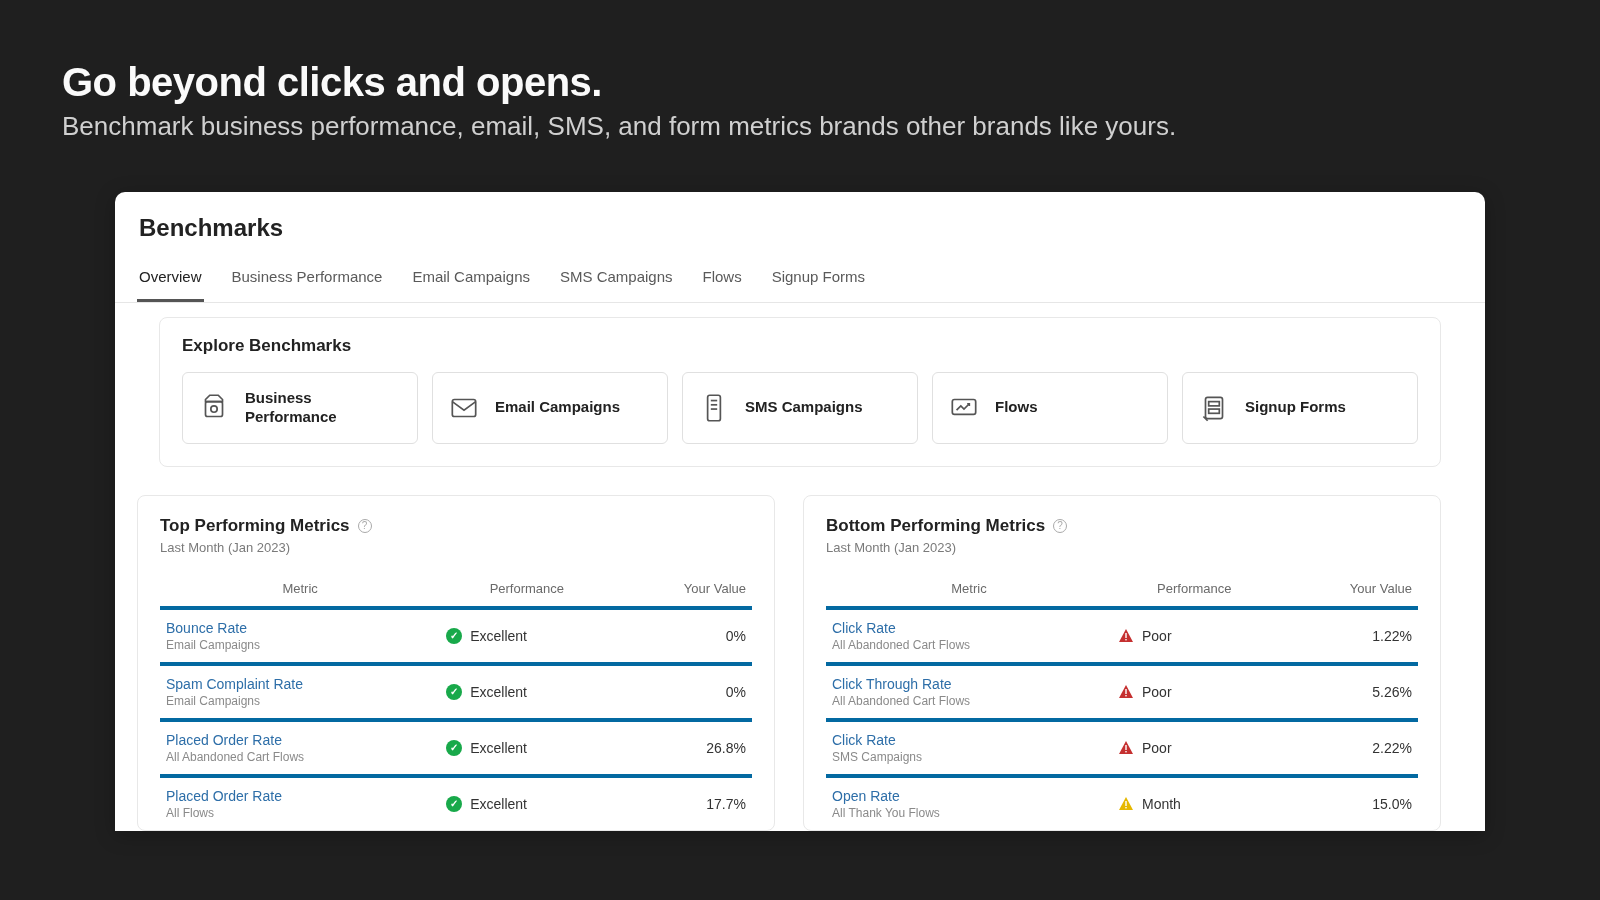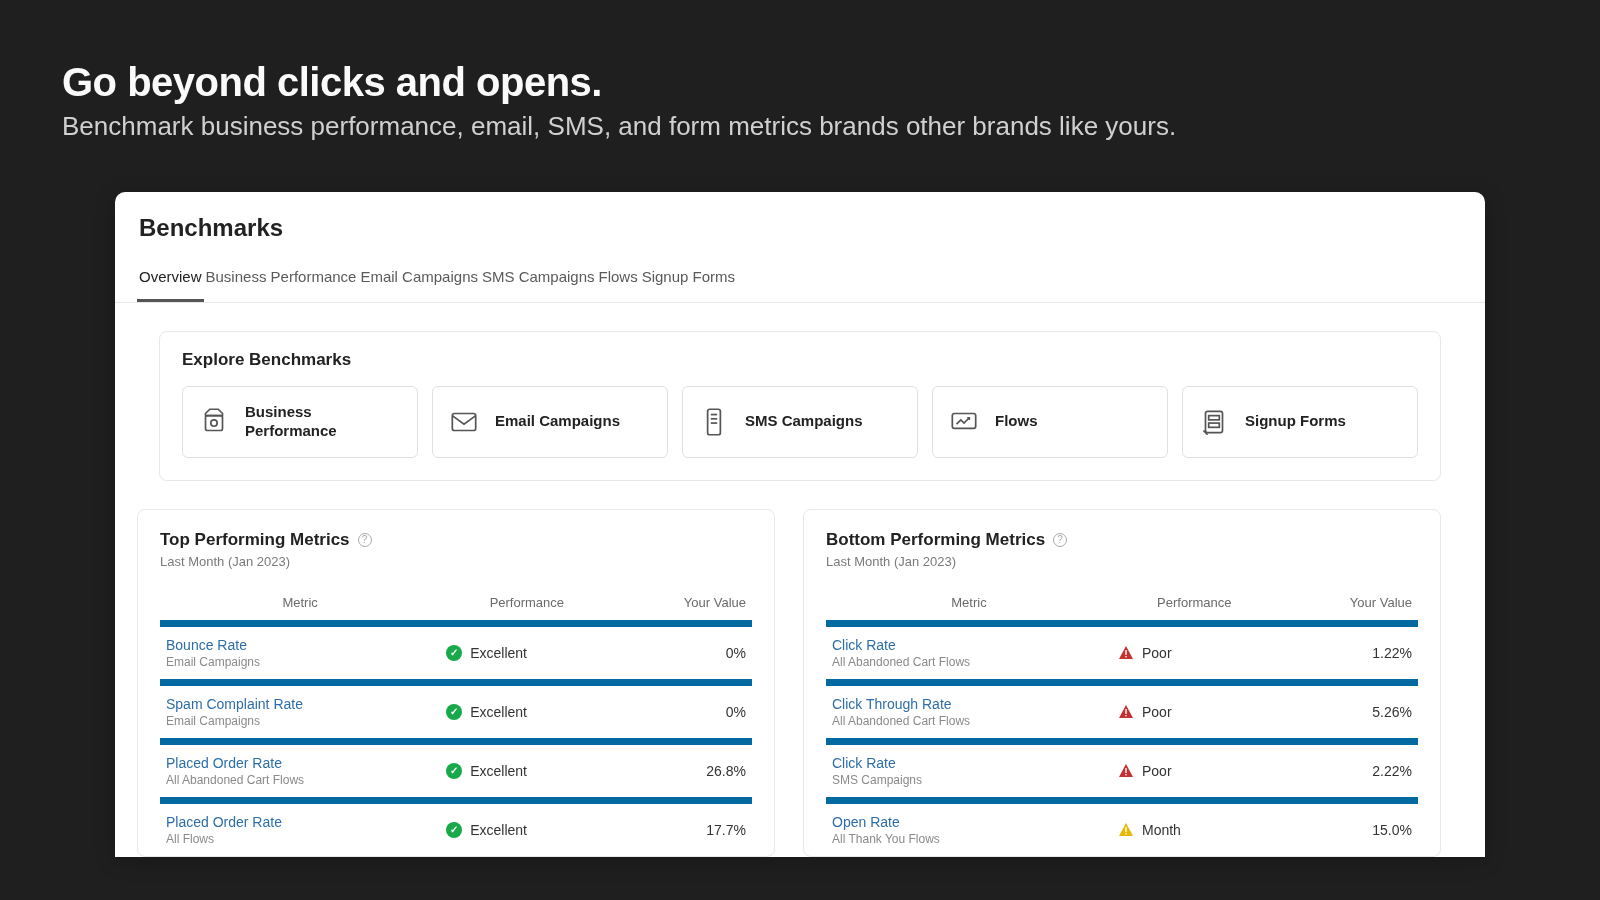--- a/index.html
+++ b/index.html
@@ -34,20 +34,21 @@
   box-shadow: 0 4px 20px rgba(0,0,0,.25);
 }
 .app-title {
   padding: 22px 24px 16px 24px;
   font-size: 24px;
   font-weight: 600;
   color: #222;
 }
 .tabs {
   display: flex;
+  gap: 26px;
   padding: 0 22px;
   border-bottom: 1px solid #e6e6e6;
 }
 .tab {
   padding: 10px 2px 14px 2px;
   font-size: 15px;
   color: #5a5a5a;
   cursor: pointer;
   border-bottom: 3px solid transparent;
 }
@@ -56,21 +57,21 @@
   font-weight: 500;
   border-bottom-color: #555;
 }
 .content {
   padding: 14px 22px 0 22px;
 }
 .explore-card {
   border: 1px solid #e8e8e8;
   border-radius: 8px;
   padding: 18px 22px 22px 22px;
-  margin: 14px 22px;
+  margin: 0 22px;
 }
 .explore-title {
   font-size: 17px;
   font-weight: 600;
   color: #222;
   margin-bottom: 16px;
 }
 .explore-grid {
   display: grid;
   grid-template-columns: repeat(5, 1fr);
@@ -145,21 +146,21 @@
 }
 .metrics-table th {
   text-align: center;
   font-size: 13px;
   font-weight: 500;
   color: #6a6a6a;
   padding: 8px 6px 10px 6px;
 }
 .metrics-table th.right, .metrics-table td.right { text-align: right; }
 .metrics-table tbody tr {
-  border-top: 7px solid #0369a1;
+  border-top: 4px solid #0369a1;
 }
 .metrics-table td {
   padding: 10px 6px;
   vertical-align: middle;
   font-size: 14px;
   color: #333;
 }
 .metric-name {
   color: #2d6ea8;
   font-size: 14px;

